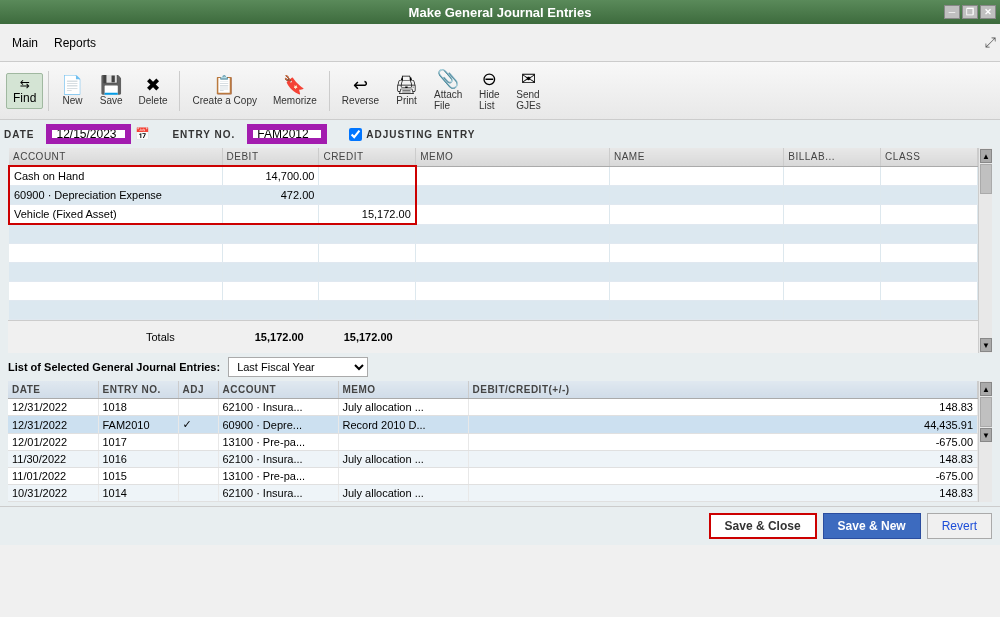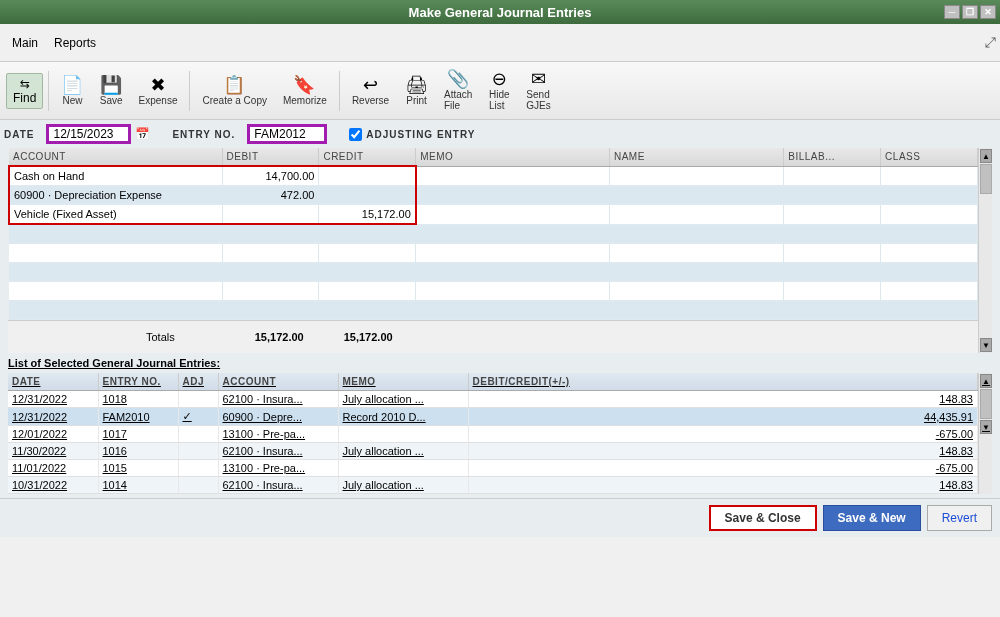--- a/index.html
+++ b/index.html
@@ -105,21 +105,21 @@
       padding: 4px 4px;
       background: #e8eef0;
     }
     .field-label {
       font-size: 10px;
       font-weight: bold;
       color: #333;
       letter-spacing: 1px;
     }
     .field-input {
-      border: 3px solid #a21caf;
+      border: 6px solid #a21caf;
       background: white;
       padding: 2px 4px;
       font-size: 12px;
       height: 20px;
     }
     .date-input { width: 85px; }
     .entry-input { width: 80px; }
     .adj-check { display: flex; align-items: center; gap: 4px; }
     .cal-icon { font-size: 12px; margin-left: 2px; cursor: pointer; color: #555; }
     .journal-table {
@@ -156,21 +156,20 @@
     .col-class { width: 10%; }
 
     
     .empty-row td { height: 18px; background: #eef4f8; }
     .empty-row:nth-child(even) td { background: #dce8f0; }
 
     
     .list-section {
       padding: 4px 8px;
       background: #e8eef0;
-      text-decoration: underline;
     }
     .list-header {
       display: flex;
       align-items: center;
       gap: 8px;
       margin-bottom: 4px;
     }
     .list-label { font-size: 11px; font-weight: bold; }
     .list-dropdown {
       border: 1px solid #aaa;
@@ -299,21 +298,21 @@
   <div class="tb-btn">
     <span class="icon">📄</span>
     <span class="label">New</span>
   </div>
   <div class="tb-btn">
     <span class="icon">💾</span>
     <span class="label">Save</span>
   </div>
   <div class="tb-btn">
     <span class="icon">✖</span>
-    <span class="label">Expense</span>
+    <span class="label">Delete</span>
   </div>
   <div class="tb-separator"></div>
   <div class="tb-btn" style="min-width:60px;">
     <span class="icon">📋</span>
     <span class="label">Create a Copy</span>
   </div>
   <div class="tb-btn">
     <span class="icon">🔖</span>
     <span class="label">Memorize</span>
   </div>
@@ -455,20 +454,25 @@
       <div style="width:12px;height:14px;background:#aaa;margin:1px;border:1px solid #888; text-align:center;font-size:8px;line-height:14px;">▲</div>
       <div class="scroll-thumb"></div>
       <div style="width:12px;height:14px;background:#aaa;margin:1px;border:1px solid #888;position:absolute;bottom:0; text-align:center;font-size:8px;line-height:14px;">▼</div>
     </div>
   </div>
 </div>
 
 <div class="list-section">
   <div class="list-header">
     <span class="list-label">List of Selected General Journal Entries:</span>
+    <select class="list-dropdown">
+      <option>Last Fiscal Year</option>
+      <option>This Fiscal Year</option>
+      <option>All</option>
+    </select>
   </div>
   <div class="table-with-scroll">
     <div class="table-scroll-area">
       <table class="list-table">
         <thead>
           <tr>
             <th style="width:90px;">DATE</th>
             <th style="width:80px;">ENTRY NO.</th>
             <th style="width:40px;">ADJ</th>
             <th style="width:120px;">ACCOUNT</th>

